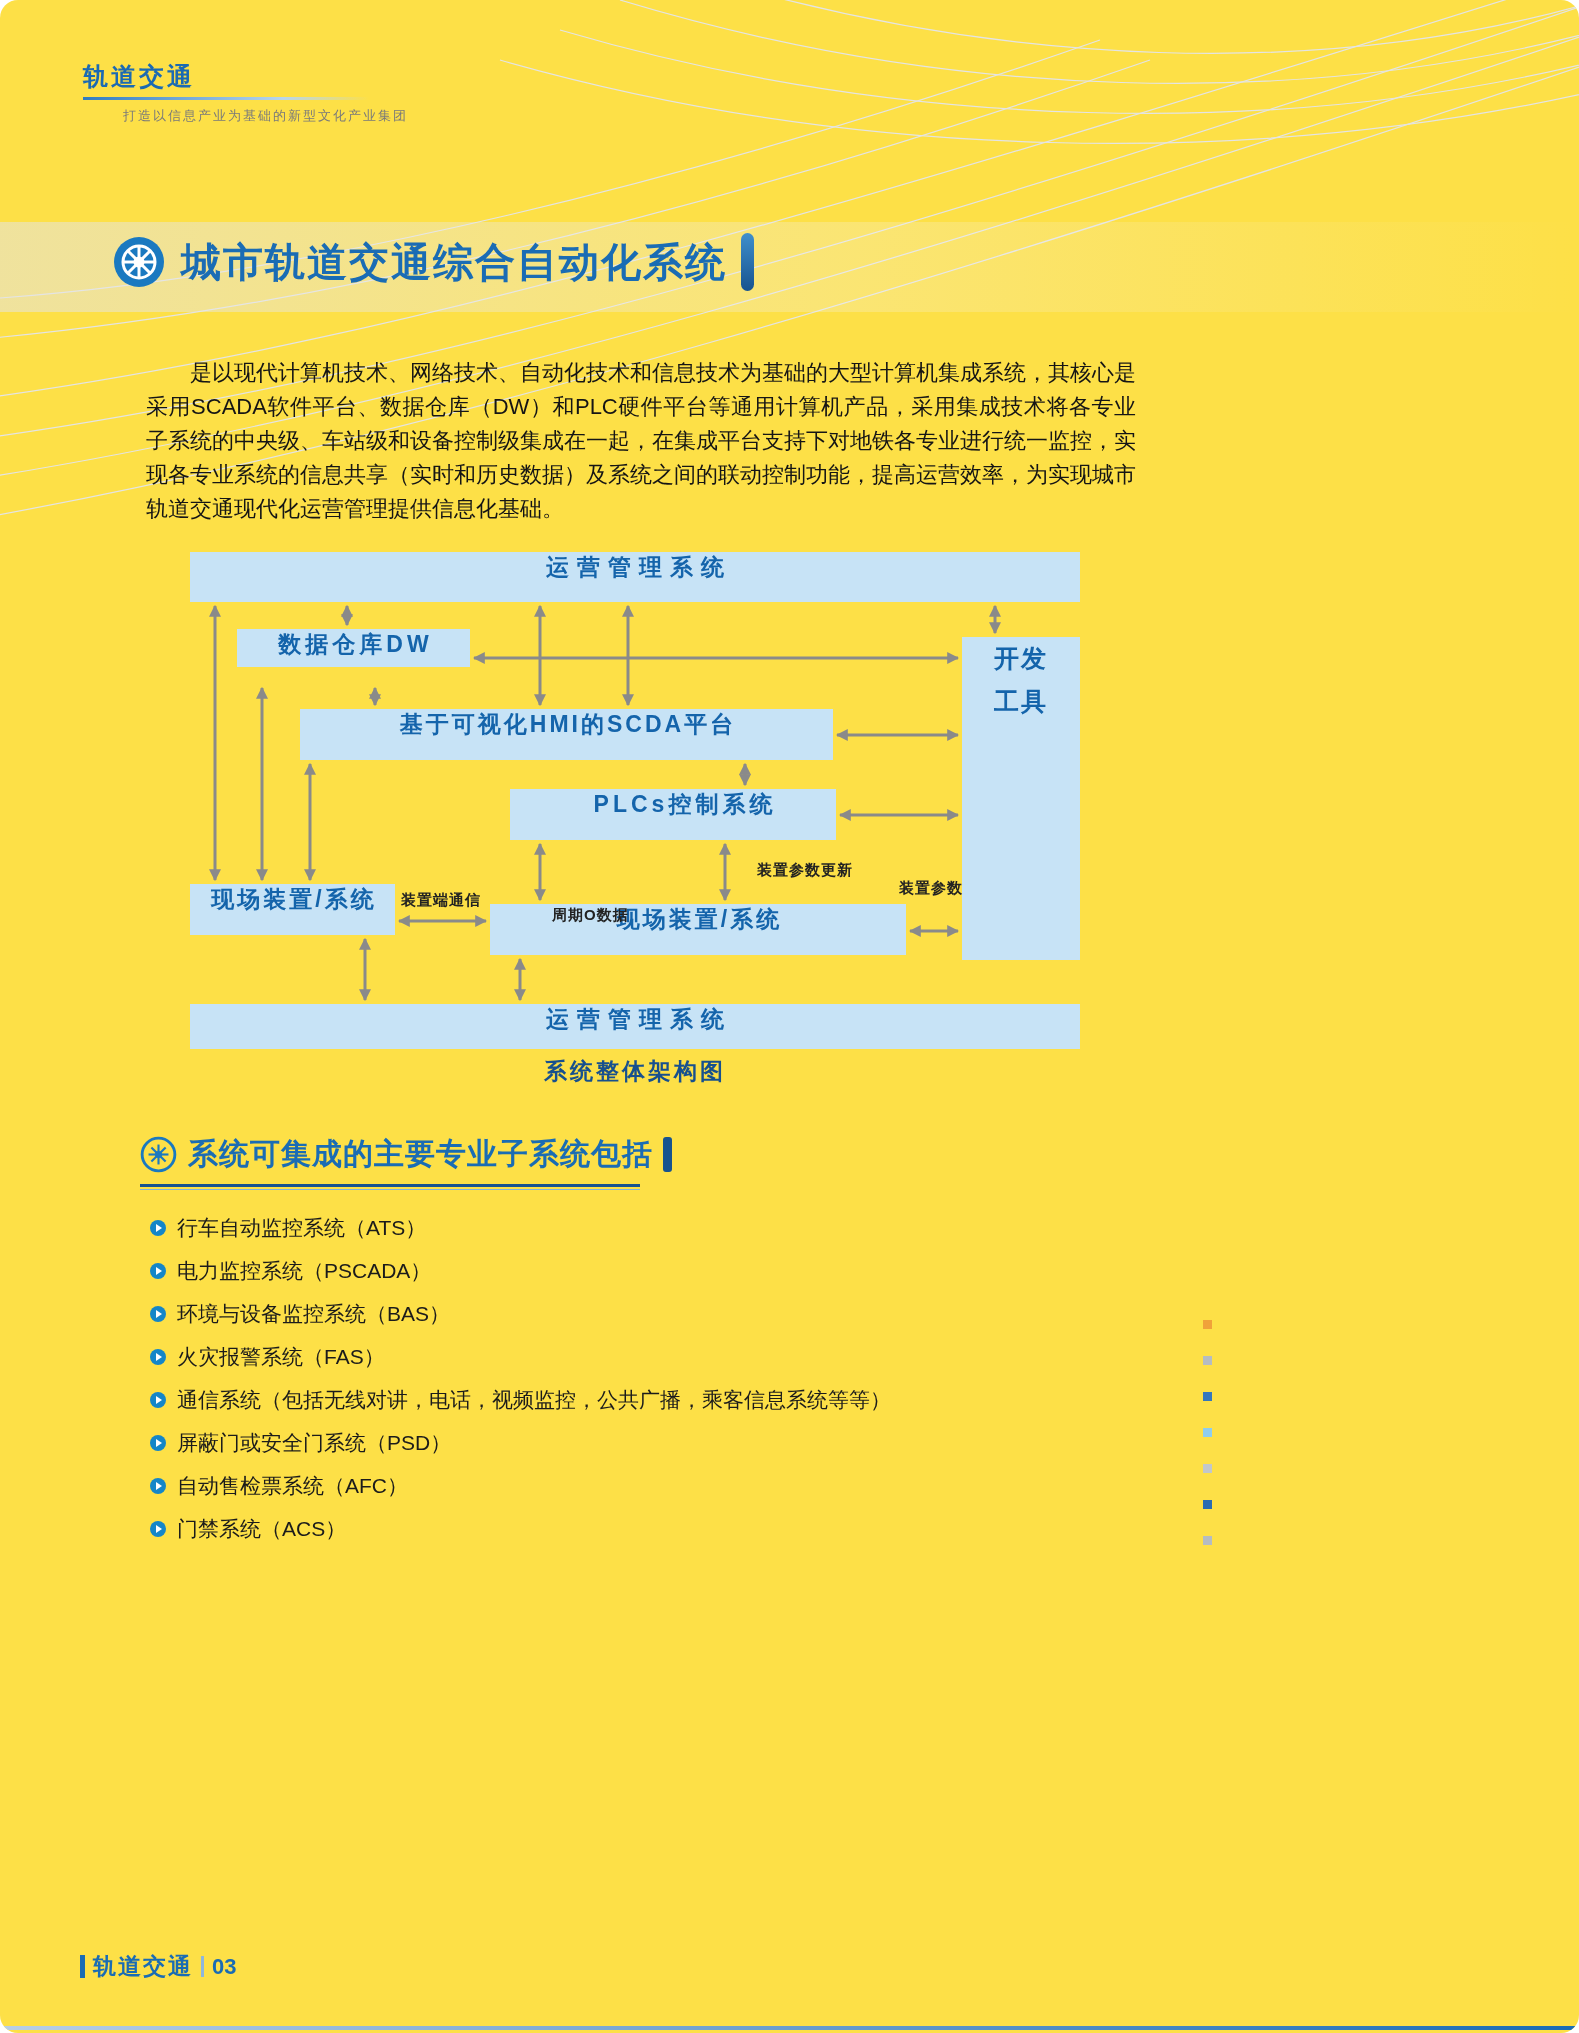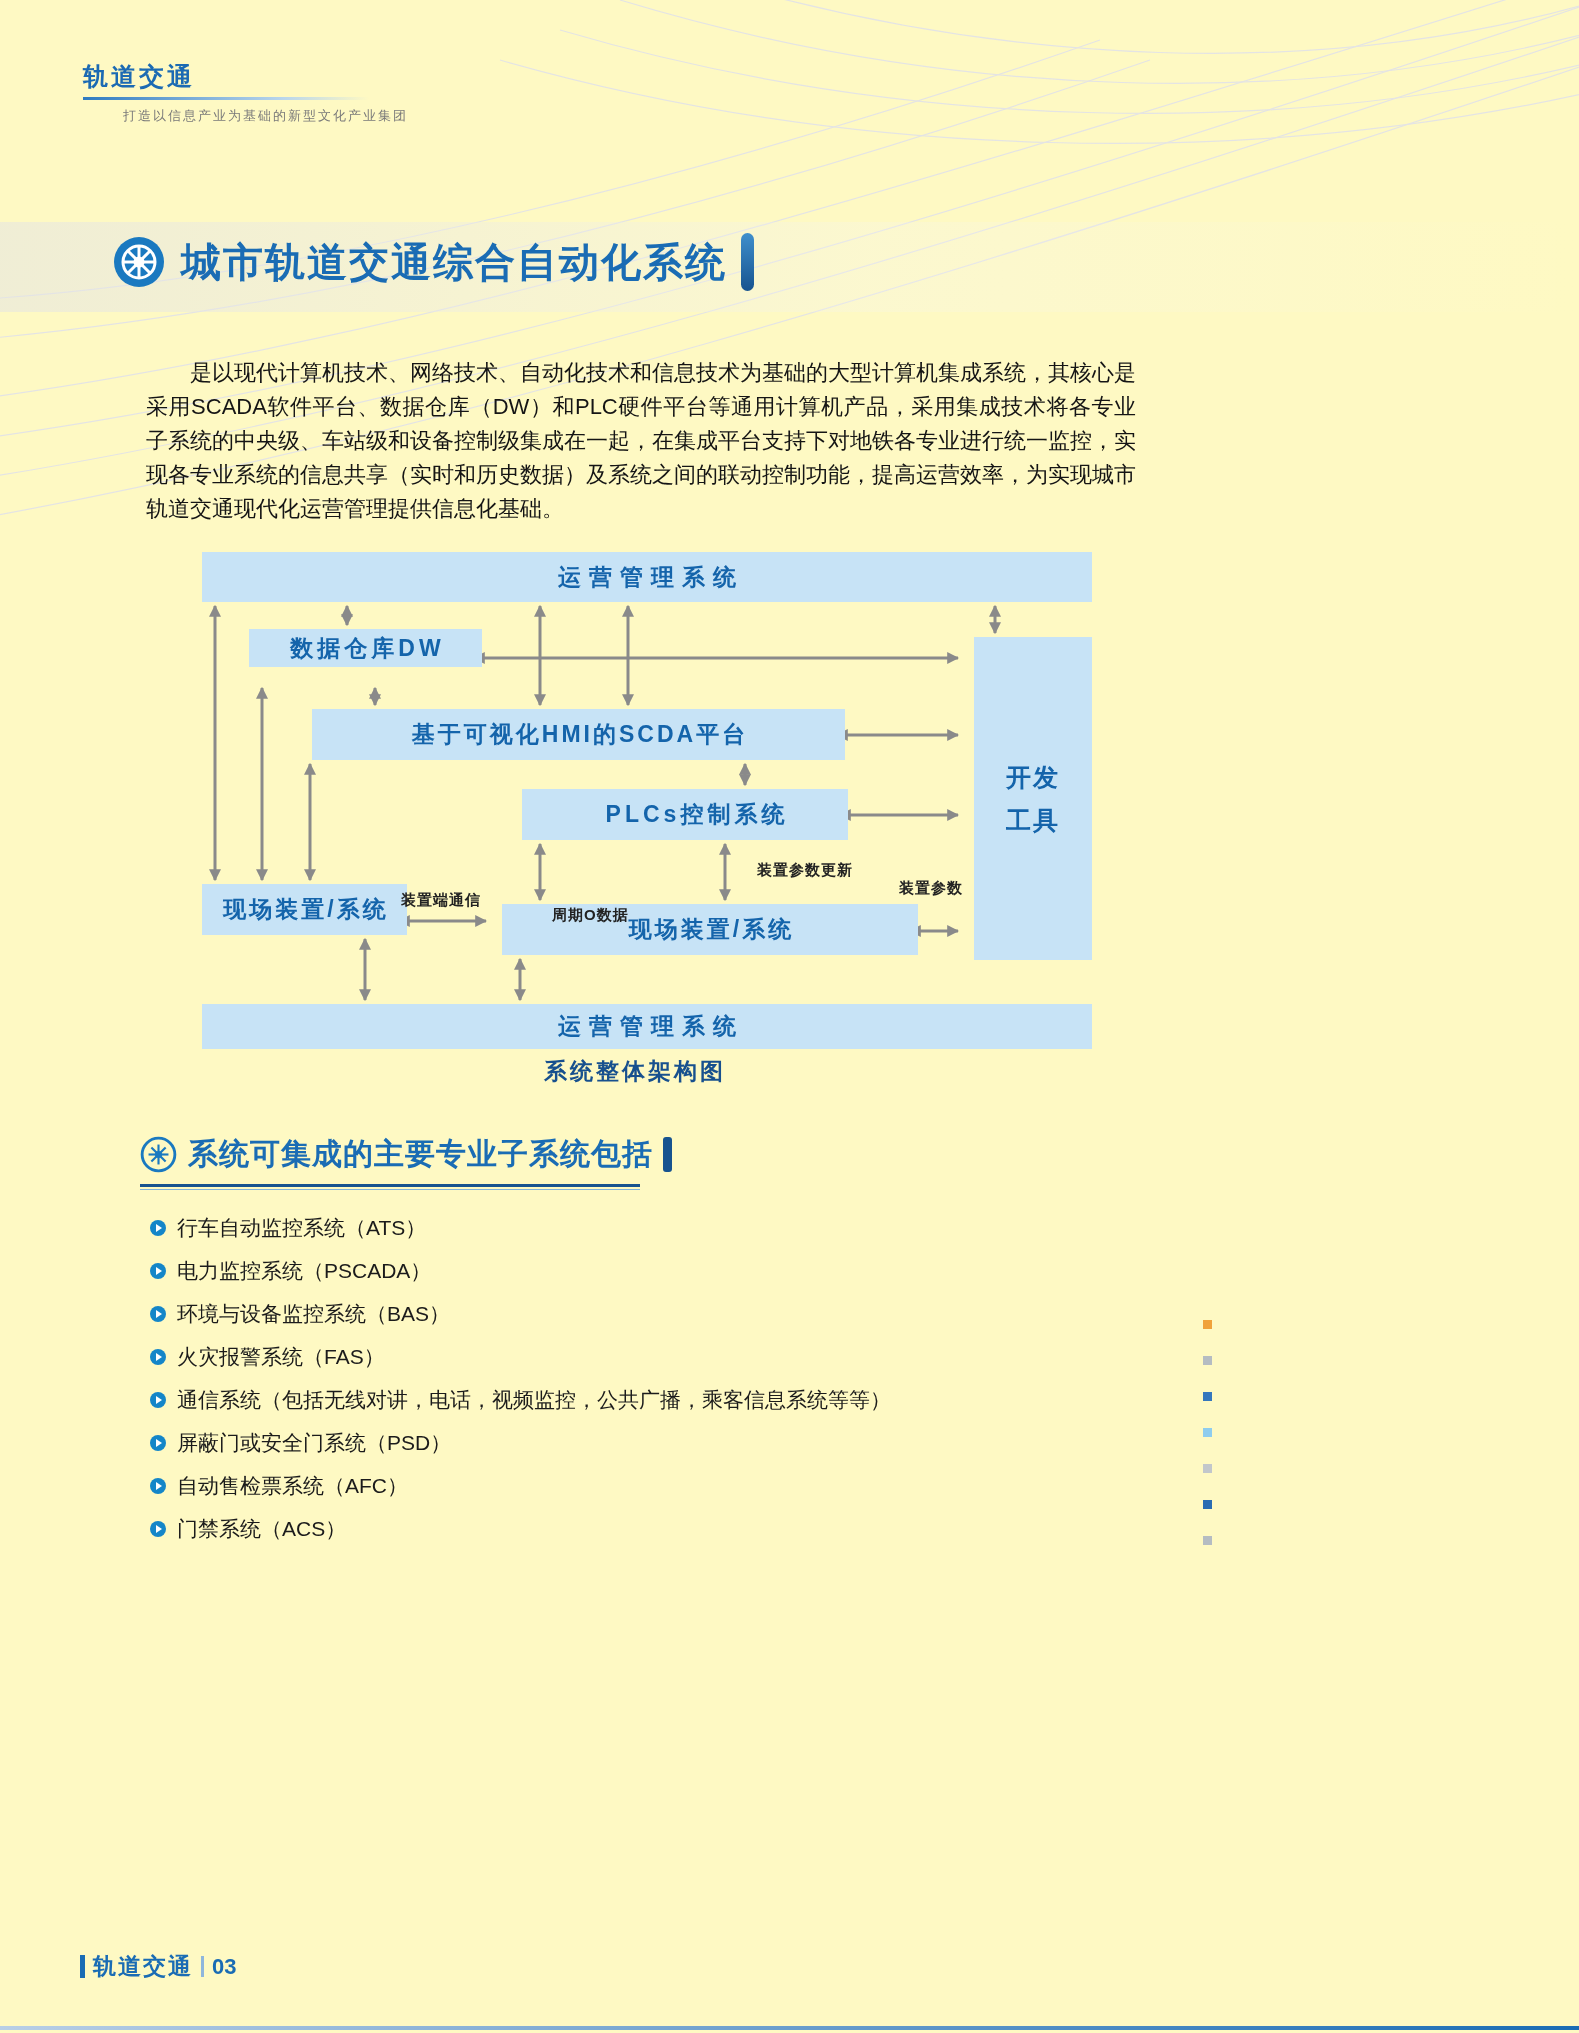--- a/index.html
+++ b/index.html
@@ -1,19 +1,19 @@
 <!DOCTYPE html>
 <html><head>
 <meta charset="utf-8">
 <style>
   * { margin:0; padding:0; box-sizing:border-box; }
   html,body { background:#ffffff; }
   .page {
-    position:relative; width:1579px; height:2033px; background:#fef9c3; overflow:hidden;
-    font-family:"Liberation Sans","DejaVu Sans",sans-serif; color:#111;
+    position:relative; width:1579px; height:2033px; background:#fde047; overflow:hidden;
+    font-family:"Liberation Sans","DejaVu Sans",sans-serif; color:#111;border-radius:18px;
   }
   .deco-svg { position:absolute; left:0; top:0; z-index:0; }
   .title-band {
     position:absolute; left:0; top:222px; width:1579px; height:90px; z-index:0;
     background:linear-gradient(to right, rgba(228,228,228,.55), rgba(244,244,244,.25) 55%, rgba(255,255,255,0));
   }
 
   
   .brand { position:absolute; left:83px; top:60px; z-index:2; }
   .brand-text { font-size:25px; font-weight:700; color:#1b6ab3; letter-spacing:3px; }
@@ -30,22 +30,22 @@
 
   
   .body-text {
     position:absolute; left:146px; top:356px; width:990px; z-index:2;
     font-size:22px; line-height:34px; color:#151515; text-align:justify; text-indent:2em;
   }
 
   
   .dbox {
     position:absolute; z-index:2; background:#c7e3f6;
-    display:flex; align-items:center; justify-content:center;
-    color:#1464ab; font-weight:600; font-size:23px;margin-left:12px;
+    display:flex; justify-content:center;
+    color:#1464ab; font-weight:600; font-size:23px;
   }
   .ls8 { letter-spacing:8px; padding-left:8px; }
   .ls4 { letter-spacing:4px; padding-left:4px; }
   .ls3 { letter-spacing:3px; padding-left:3px; }
   .box-topbar   { left:190px; top:552px;  width:890px; height:50px; }
   .box-dw       { left:237px; top:629px;  width:233px; height:38px; }
   .box-scada    { left:300px; top:709px;  width:533px; height:51px; }
   .box-plcs     { left:510px; top:789px;  width:326px; height:51px;padding-left:20px; }
   .box-dev      { left:962px; top:637px;  width:118px; height:323px; font-size:25px; }
   .box-dev .dev-inner { width:56px; text-align:center; line-height:1.7; letter-spacing:2px; }

